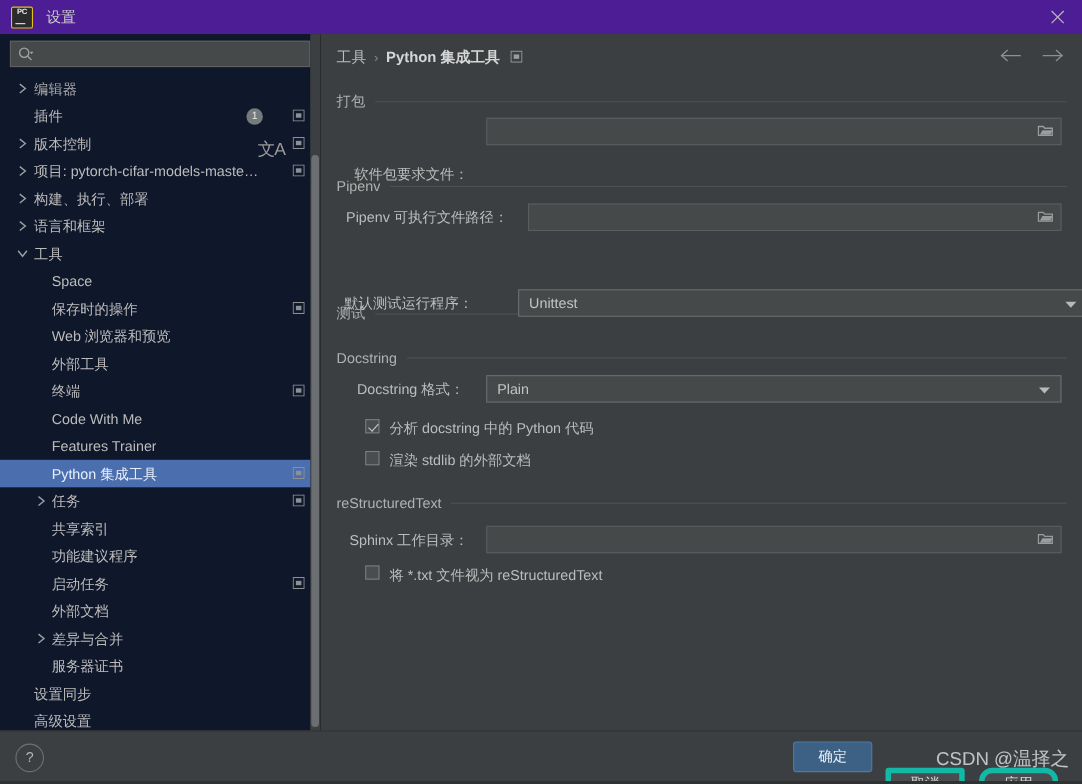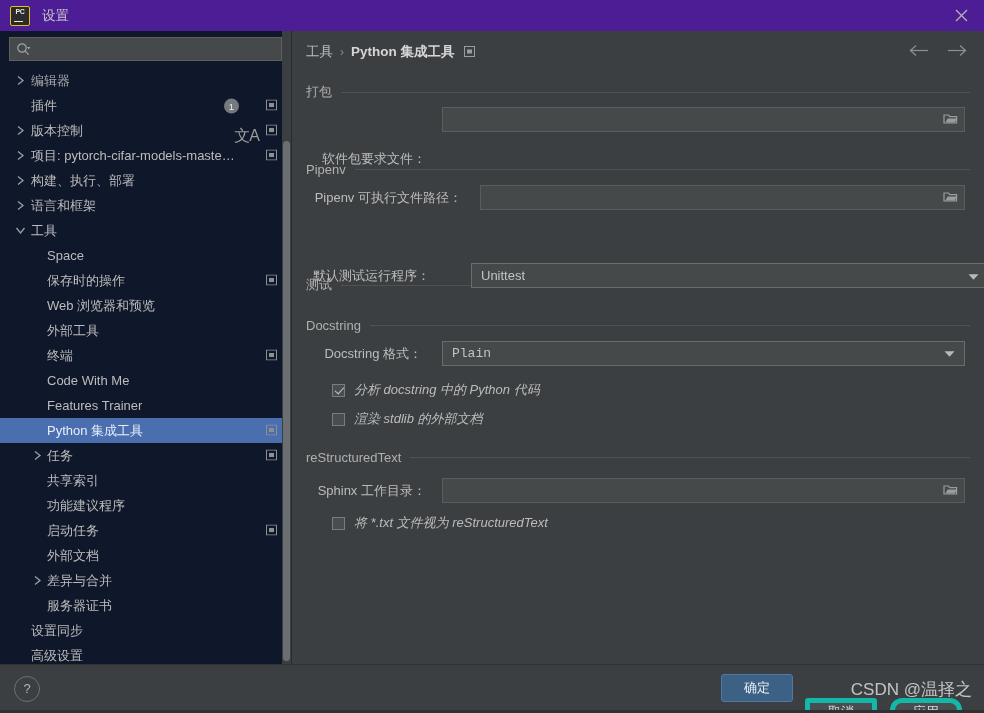--- a/index.html
+++ b/index.html
@@ -282,22 +282,21 @@
   }
   .combo .caret {
     position: absolute;
     right: 9px; top: 50%;
     transform: translateY(-50%);
   }
 
   .checkrow {
     position: absolute;
     display: flex;
-    align-items: center;
-    font-style: italic;
+    align-items: flex-start;
   }
   .cbox {
     width: 13px; height: 13px;
     box-sizing: border-box;
     border: 1px solid #7a7d7e;
     background: #4a4d4f;
     position: relative;
     flex: 0 0 auto;
   }
   .cbox.checked::after {
@@ -640,21 +639,21 @@
             <path d="M0.5 0.8 L10.5 0.8 L5.5 6.3 Z" fill="#b7babc"></path>
           </svg>
       </span>
     </div>
 
     <div class="sec-head" style="top:287px;">
       <span class="sec-title">Docstring</span>
       <span class="sec-line"></span>
     </div>
     <div class="field-label" style="left:14px; top:314px; width:116px;">Docstring 格式：</div>
-    <div class="combo" style="left:150px; top:310px; width:523px;font-family:Liberation Mono, monospace;">
+    <div class="combo" style="left:150px; top:310px; width:523px;">
       <span class="combo-val">Plain</span>
       <span class="caret">
         <svg width="11" height="7" viewBox="0 0 11 7">
             <path d="M0.5 0.8 L10.5 0.8 L5.5 6.3 Z" fill="#b7babc"></path>
           </svg>
       </span>
     </div>
 
     <div class="checkrow" style="left:40px; top:350px;">
       <span class="cbox checked"></span>

